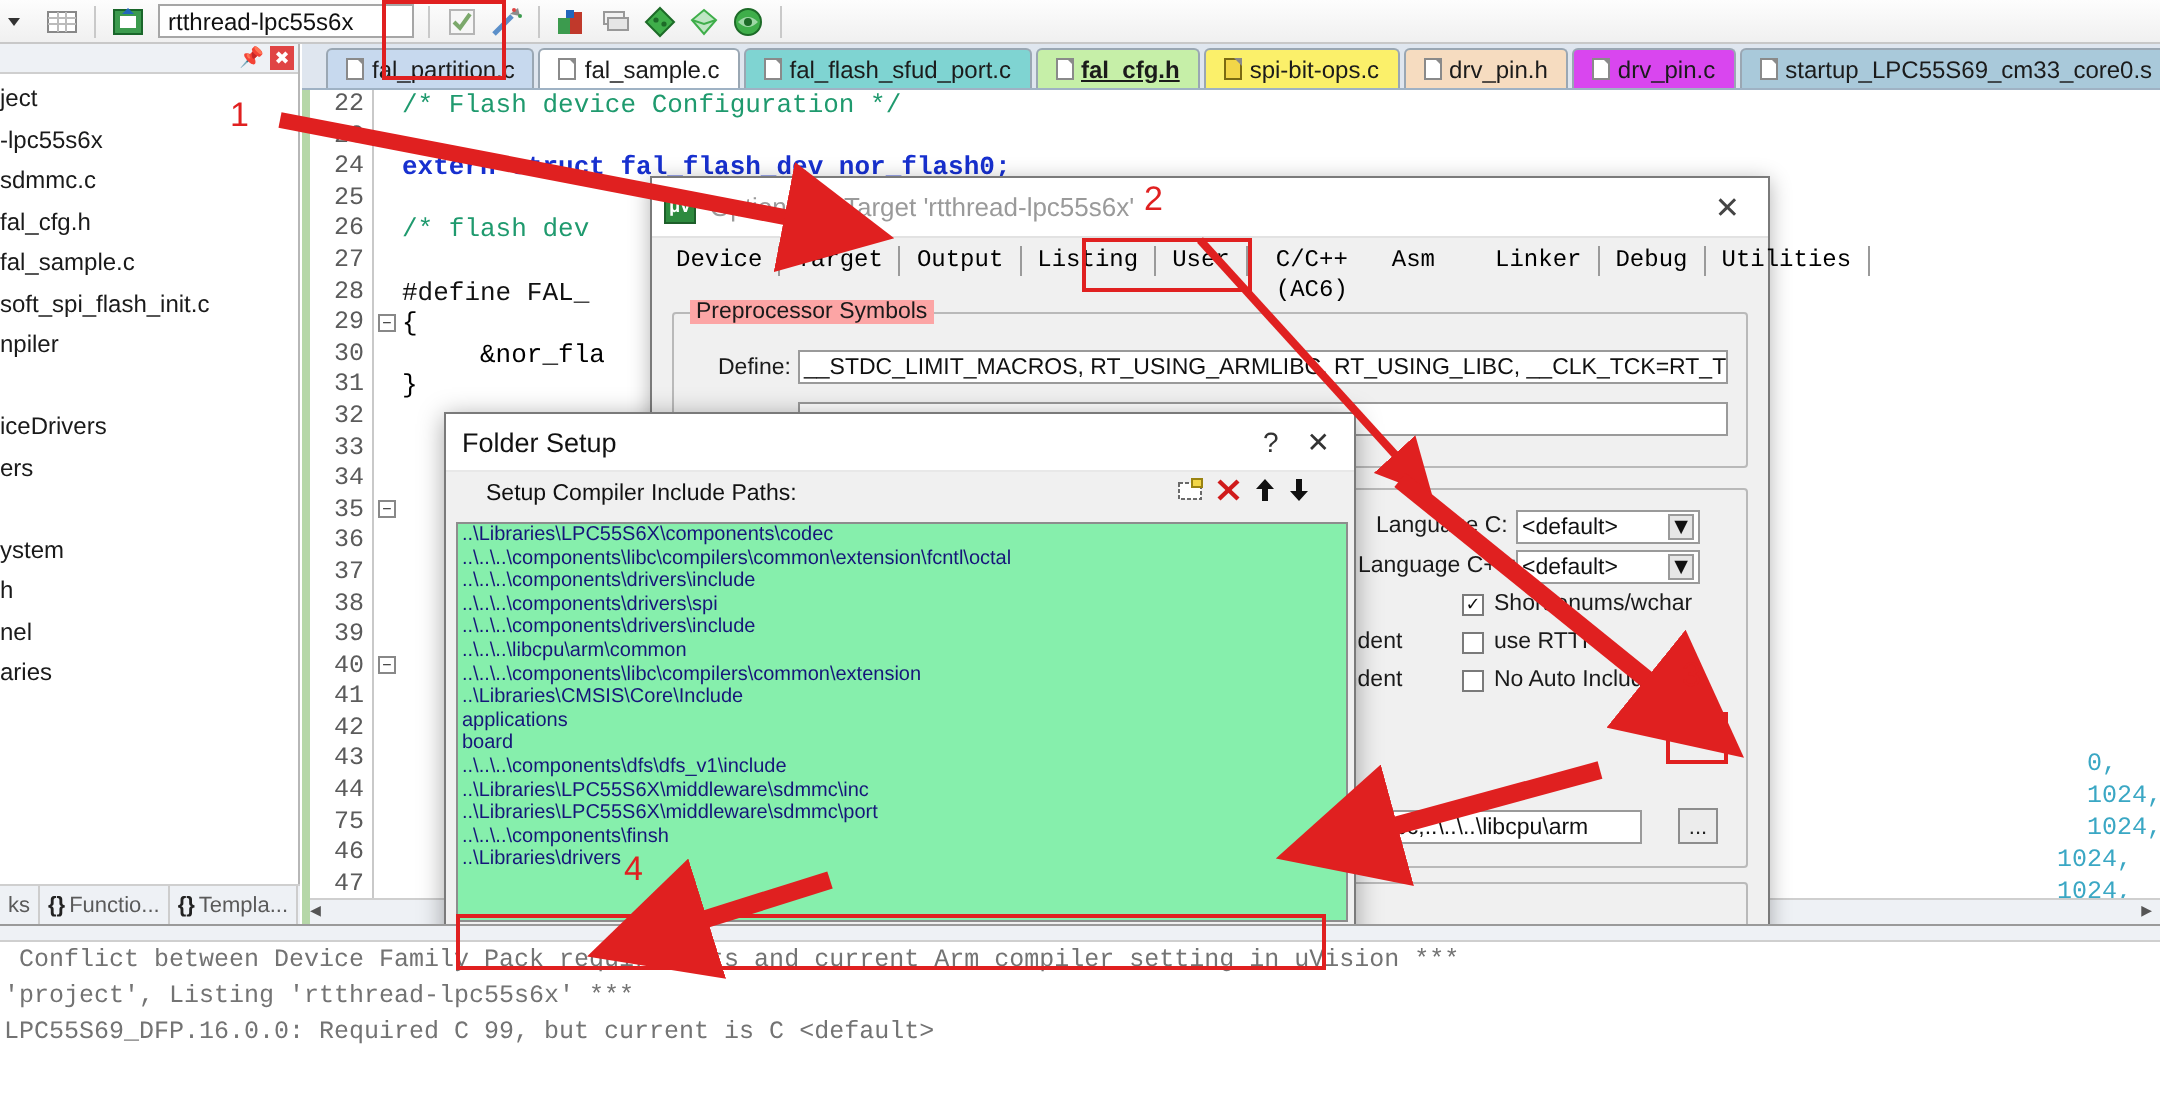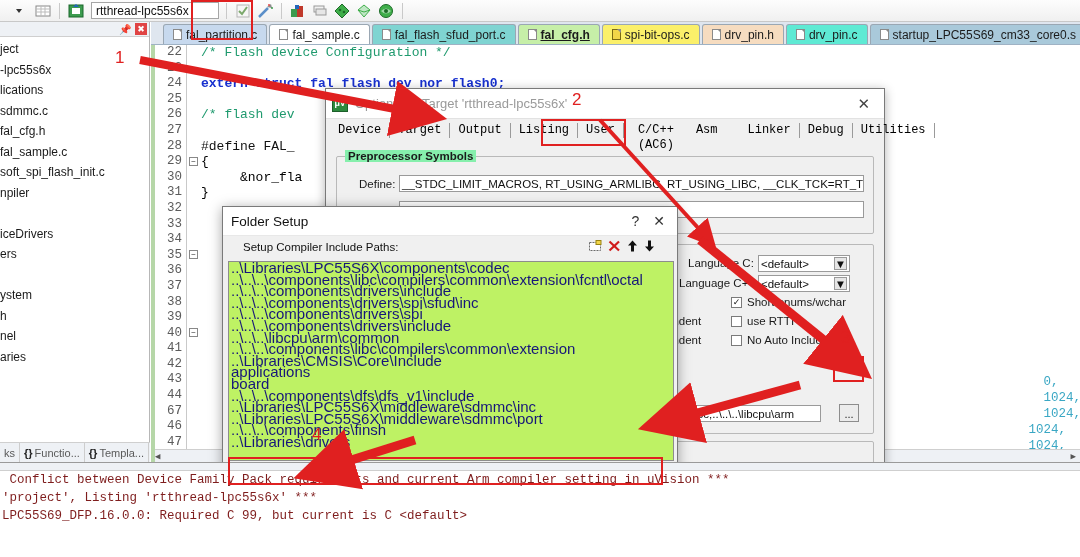--- a/index.html
+++ b/index.html
@@ -8,21 +8,21 @@
     width:1080px; height:557px; position:relative; overflow:hidden;
     font-family:"Liberation Sans", sans-serif; font-size:12px;
     background:#ffffff; color:#000;
   }
 
   
   #toolbar {
     position:absolute; left:0; top:0; width:1080px; height:22px;
     background:linear-gradient(#fdfdfd,#f0f0f0);
     border-bottom:1px solid #c8c8c8;
-    display:flex; align-items:center; gap:4px; padding-left:12px;
+    display:flex; align-items:center; gap:4px; padding-left:0;
   }
   .tb-sep { width:1px; height:16px; background:#c9c9c9; margin:0 3px; }
   .tb-ico { width:18px; height:18px; position:relative; display:inline-block; }
   .target-box {
     height:17px; min-width:128px; border:1px solid #a6a6a6; background:#fff;
     font-size:12px; display:flex; align-items:center; padding:0 4px;
     color:#111; margin-left:2px;
   }
 
   
@@ -90,21 +90,21 @@
   .c-num { color:#3aa7c4; }
   #vsplit { position:absolute; left:0; bottom:0; width:100%; height:13px; background:#eef1f5; border-top:1px solid #cfcfcf; }
   .scroll-arrow { font-size:9px; color:#555; }
 
   
   #code-greenbar { position:absolute; left:151px; top:45px; width:4px; height:417px; background:#b6d7a8; }
 
   
   #buildout {
     position:absolute; left:0; top:462px; width:1080px; height:95px;
-    background:#fff; font-family:"Liberation Mono", monospace; font-size:12.5px; color:#7f1d1d;
+    background:#fff; font-family:"Liberation Mono", monospace; font-size:12.5px; color:#737373;
     border-top:1px solid #9a9a9a;
   }
   #buildout .bo-top { height:8px; background:#eef1f5; border-bottom:1px solid #cfcfcf; }
   #buildout .bline { height:18px; line-height:18px; white-space:pre; padding-left:2px; }
 
   
   #opt-dlg {
     position:absolute; left:325px; top:88px; width:560px; height:428px;
     background:#f0f0f0; border:1px solid #7a7a7a; box-shadow:0 2px 10px rgba(0,0,0,.3);
   }
@@ -120,21 +120,21 @@
     height:22px; background:#f0f0f0; display:flex; align-items:center;
     font-family:"Liberation Mono", monospace; font-size:12px; padding-left:4px;
   }
   #opt-tabs .ot { padding:0 8px; border-right:1px solid #9a9a9a; height:15px; line-height:15px; }
   #opt-tabs .ot.sel { border:none; }
   #opt-body { position:absolute; left:0; top:52px; right:0; bottom:0; }
   .grp {
     position:absolute; border:1px solid #b9b9b9; border-radius:2px;
   }
   .grp > .glabel {
-    position:absolute; top:-7px; left:8px; background:#86efac; padding:0 3px; font-size:11.5px; color:#1a1a1a;font-weight:bold;
+    position:absolute; top:-7px; left:8px; background:#fca5a5; padding:0 3px; font-size:11.5px; color:#1a1a1a;
   }
   .fld-label { font-size:11.5px; color:#1a1a1a; }
   .txtfield {
     border:1px solid #9a9a9a; background:#fff; height:17px; font-size:11.5px;
     display:flex; align-items:center; padding:0 2px; color:#111; overflow:hidden; white-space:nowrap;
   }
   .combo {
     border:1px solid #9a9a9a; background:#fff; height:17px; display:flex; align-items:center;
     justify-content:space-between; font-size:11.5px; padding:0 2px; color:#111;
   }
@@ -160,21 +160,21 @@
   #fs-title .t { font-size:13.5px; color:#111; flex:1; }
   #fs-title .q { font-size:14px; color:#333; padding:0 10px; }
   #fs-title .x { font-size:14px; color:#333; padding:0 4px; }
   #fs-sub {
     height:21px; display:flex; align-items:center; padding:0 20px; font-size:11.5px; color:#111;
     background:#f0f0f0;
   }
   #fs-sub .tools { margin-left:auto; display:flex; align-items:center; gap:6px; }
   #fs-list {
     position:absolute; left:5px; top:54px; width:446px; height:200px;
-    background:#bef264; border:1px solid #8d8d8d; overflow:hidden; font-size:15px; color:#16167a;
+    background:#86efac; border:1px solid #8d8d8d; overflow:hidden; font-size:10px; color:#16167a;
   }
   #fs-list .prow { height:11.6px; line-height:11.6px; padding-left:2px; white-space:nowrap; }
   #fs-edit {
     position:absolute; left:5px; top:256px; width:446px; height:20px; display:flex; align-items:center; gap:2px;
   }
   #fs-edit .sel {
     flex:1; height:18px; border:1px solid #8d8d8d; background:#fff; display:flex; align-items:center; padding:0 1px;
   }
   #fs-edit .sel span { background:#2a6fd6; color:#fff; font-size:11.3px; padding:1px 1px; }
   #fs-buttons { position:absolute; left:0; top:286px; width:456px; display:flex; justify-content:center; gap:18px; }
@@ -266,21 +266,20 @@
 </div>
 
 <div id="proj-pane">
   <div id="proj-header">
     <span class="pin-ico">📌</span>
     <span class="close-x">✖</span>
   </div>
   <div id="tree">
     <div class="tree-row">ject</div>
     <div class="tree-row">-lpc55s6x</div>
-    <div class="tree-row">lications</div>
     <div class="tree-row">sdmmc.c</div>
     <div class="tree-row">fal_cfg.h</div>
     <div class="tree-row">fal_sample.c</div>
     <div class="tree-row">soft_spi_flash_init.c</div>
     <div class="tree-row">npiler</div>
     <div class="tree-row"></div>
     <div class="tree-row">iceDrivers</div>
     <div class="tree-row">ers</div>
     <div class="tree-row"></div>
     <div class="tree-row">ystem</div>
@@ -322,21 +321,21 @@
       <span>fal_cfg.h</span>
     </div>
     <div class="etab" style="background:#fbf06a">
       <span class="fico star"></span>
       <span>spi-bit-ops.c</span>
     </div>
     <div class="etab" style="background:#f6dcc0">
       <span class="fico"></span>
       <span>drv_pin.h</span>
     </div>
-    <div class="etab" style="background:#5eead4">
+    <div class="etab" style="background:#d946ef">
       <span class="fico"></span>
       <span>drv_pin.c</span>
     </div>
     <div class="etab" style="background:#a9c9da">
       <span class="fico"></span>
       <span>startup_LPC55S69_cm33_core0.s</span>
     </div>
 
   </div>
 
@@ -358,21 +357,21 @@
       <div>35</div>
       <div>36</div>
       <div>37</div>
       <div>38</div>
       <div>39</div>
       <div>40</div>
       <div>41</div>
       <div>42</div>
       <div>43</div>
       <div>44</div>
-      <div>67</div>
+      <div>75</div>
       <div>46</div>
       <div>47</div>
       <div>48</div>
 
     </div>
 
     <div class="fold" style="top:112px">−</div>
     <div class="fold" style="top:205px">−</div>
     <div class="fold" style="top:283px">−</div>
 
@@ -517,21 +516,20 @@
             <polygon points="5.5,11.5 10,6.5 7,6.5 7,0.5 4,0.5 4,6.5 1,6.5" fill="#111"></polygon>
           </svg>
       </span>
     </span>
   </div>
 
   <div id="fs-list">
     <div class="prow">..\Libraries\LPC55S6X\components\codec</div>
     <div class="prow">..\..\..\components\libc\compilers\common\extension\fcntl\octal</div>
     <div class="prow">..\..\..\components\drivers\include</div>
-    <div class="prow">..\..\..\components\drivers\spi\sfud\inc</div>
     <div class="prow">..\..\..\components\drivers\spi</div>
     <div class="prow">..\..\..\components\drivers\include</div>
     <div class="prow">..\..\..\libcpu\arm\common</div>
     <div class="prow">..\..\..\components\libc\compilers\common\extension</div>
     <div class="prow">..\Libraries\CMSIS\Core\Include</div>
     <div class="prow">applications</div>
     <div class="prow">board</div>
     <div class="prow">..\..\..\components\dfs\dfs_v1\include</div>
     <div class="prow">..\Libraries\LPC55S6X\middleware\sdmmc\inc</div>
     <div class="prow">..\Libraries\LPC55S6X\middleware\sdmmc\port</div>

